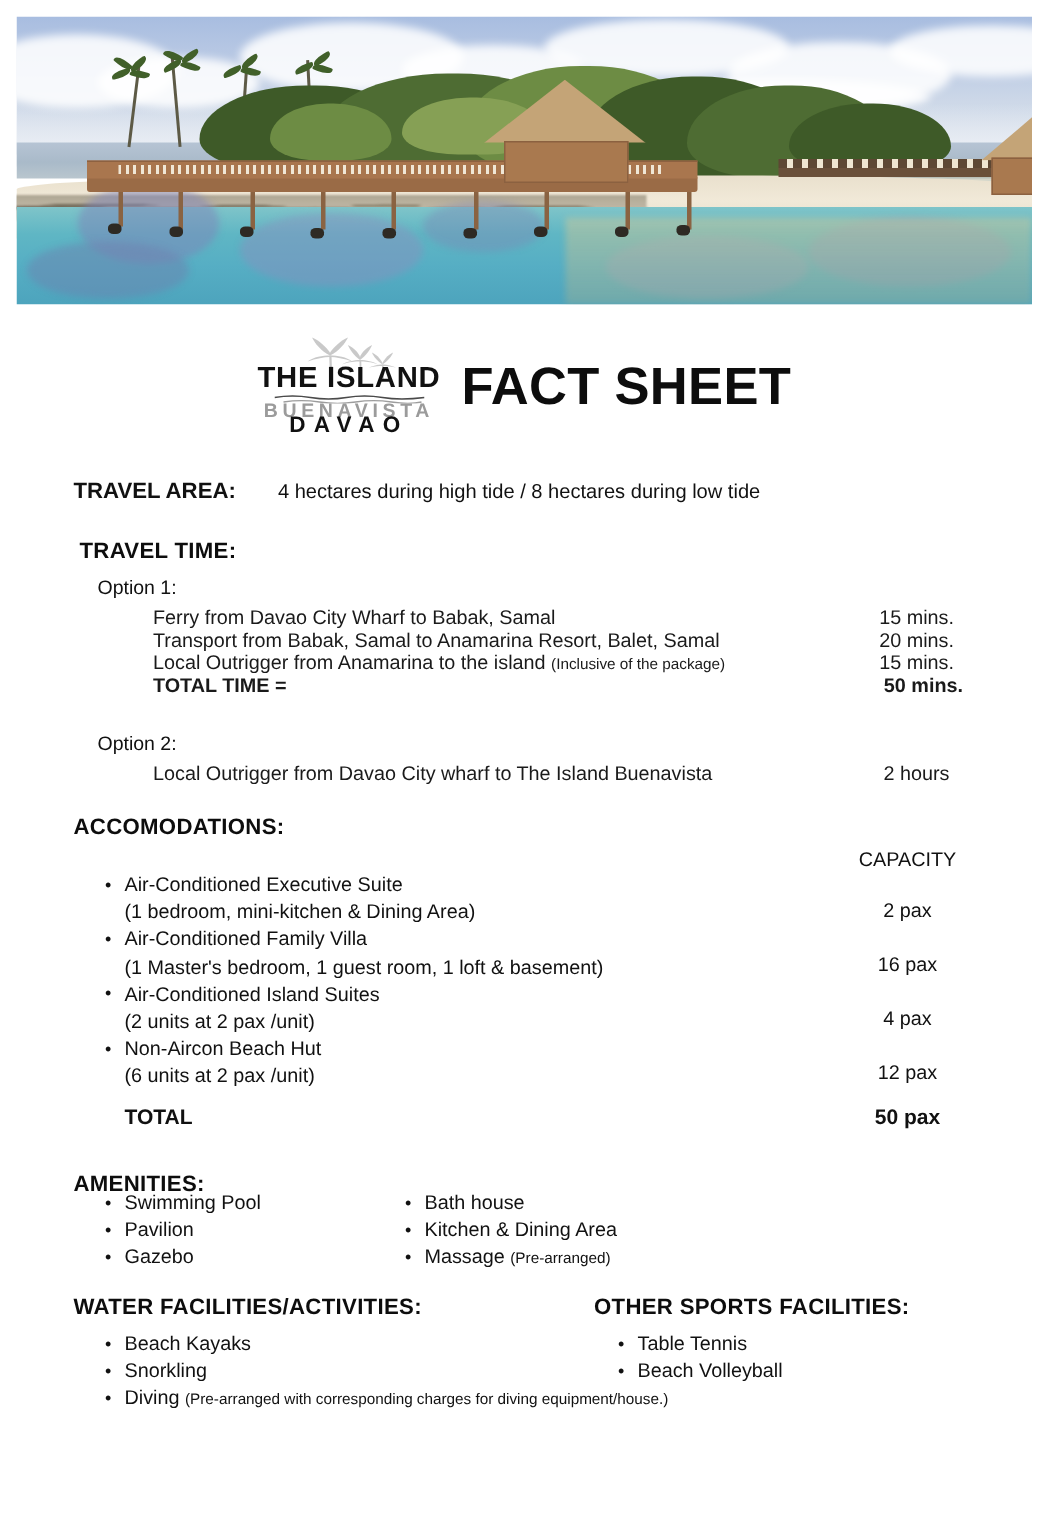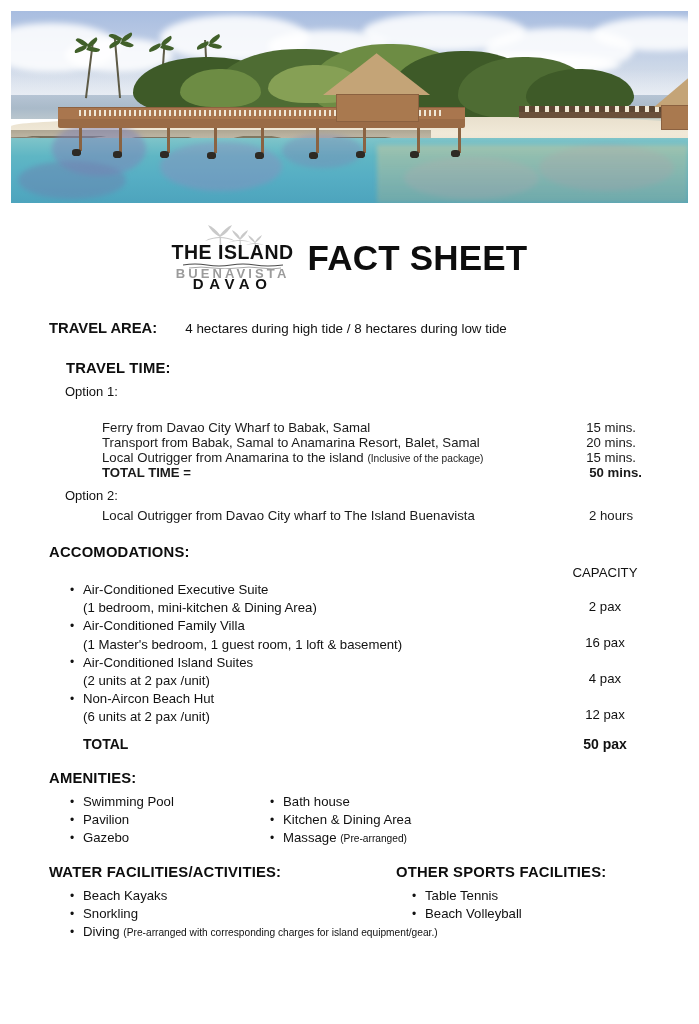--- a/index.html
+++ b/index.html
@@ -435,28 +435,28 @@
   <div class="fact-sheet">FACT SHEET</div>
 </div>
 
 <div class="sheet">
 
   <div class="line-island">
     <span class="lbl">TRAVEL AREA:</span>
     <span class="txt">4 hectares during high tide /  8 hectares during low tide</span>
   </div>
 
-  <div class="blk" style="left:66px;top:60px;">
+  <div class="blk" style="left:53px;top:60px;">
     <div class="sec-head">TRAVEL TIME:</div>
   </div>
 
   <div class="blk" style="left:65px;top:83px;width:585px;">
     <div class="sub-line">Option 1:</div>
 
-    <div class="row" style="margin-left:37px;margin-top:19px;">
+    <div class="row" style="margin-left:37px;margin-top:3px;">
       <span>Ferry from Davao City Wharf to Babak, Samal</span>
       <span class="val" style="right:14px;">15 mins.</span>
     </div>
     <div class="row" style="margin-left:37px;">
       <span>Transport from Babak, Samal to Anamarina Resort, Balet, Samal</span>
       <span class="val" style="right:14px;">20 mins.</span>
     </div>
     <div class="row" style="margin-left:37px;">
       <span>Local Outrigger from Anamarina to the island</span>
       <span class="small">(Inclusive of the package)</span>
@@ -501,21 +501,21 @@
   </ul>
 
   <div class="cap-col" style="left:545px;top:299px;">2 pax</div>
   <div class="cap-col" style="left:545px;top:335px;">16 pax</div>
   <div class="cap-col" style="left:545px;top:371px;">4 pax</div>
   <div class="cap-col" style="left:545px;top:407px;">12 pax</div>
 
   <div class="blk bold" style="left:83px;top:436px;font-size:14px;">TOTAL</div>
   <div class="cap-col bold" style="left:545px;top:436px;font-size:14px;">50 pax</div>
 
-  <div class="blk" style="left:49px;top:470px;">
+  <div class="blk" style="left:49px;top:482px;">
     <div class="sec-head">AMENITIES:</div>
   </div>
 
   <ul class="bul" style="position:absolute;left:68px;top:493px;width:190px;">
     <li><span>Swimming Pool</span></li>
     <li><span>Pavilion</span></li>
     <li><span>Gazebo</span></li>
   </ul>
 
   <ul class="bul" style="position:absolute;left:268px;top:493px;width:260px;">
@@ -528,21 +528,21 @@
   </ul>
 
   <div class="blk" style="left:49px;top:564px;">
     <div class="sec-head">WATER FACILITIES/ACTIVITIES:</div>
   </div>
   <ul class="bul" style="position:absolute;left:68px;top:587px;width:520px;">
     <li><span>Beach Kayaks</span></li>
     <li><span>Snorkling</span></li>
     <li>
       <span>Diving</span>
-      <span class="small">(Pre-arranged with corresponding charges for island equipment/gear.)</span>
+      <span class="small">(Pre-arranged with corresponding charges for diving equipment/house.)</span>
     </li>
   </ul>
 
   <div class="blk" style="left:396px;top:564px;">
     <div class="sec-head">OTHER SPORTS FACILITIES:</div>
   </div>
   <ul class="bul" style="position:absolute;left:410px;top:587px;width:240px;">
     <li><span>Table Tennis</span></li>
     <li><span>Beach Volleyball</span></li>
   </ul>

